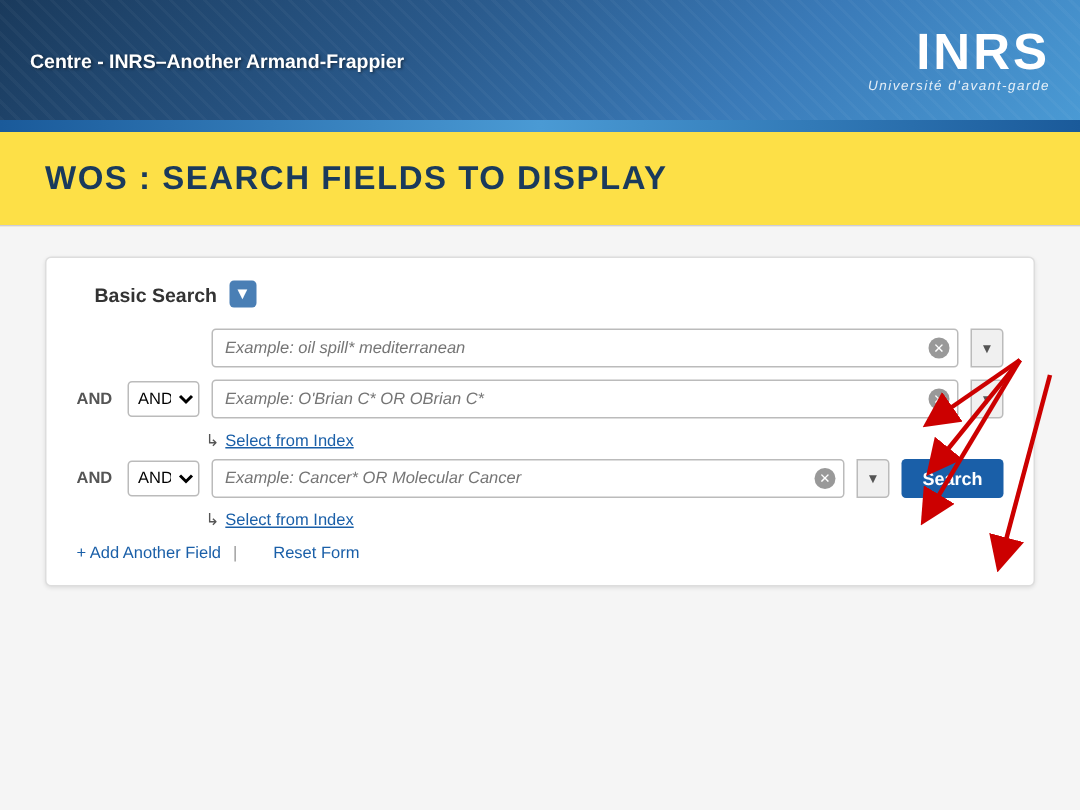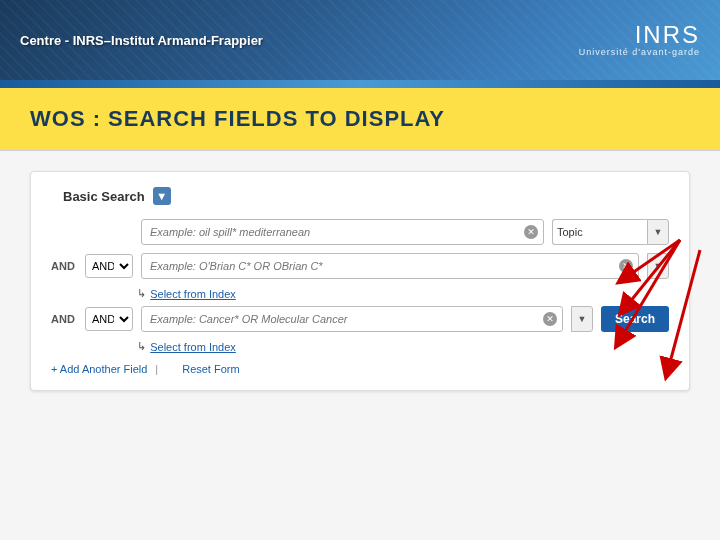--- a/index.html
+++ b/index.html
@@ -42,28 +42,29 @@
       font-weight: bold;
       z-index: 1;
       text-shadow: 1px 1px 2px rgba(0,0,0,0.5);
     }
     .header-right {
       z-index: 1;
       text-align: right;
     }
     .inrs-logo {
       color: white;
-      font-size: 24px;
-      font-weight: 400;
+      font-size: 34px;
+      font-weight: 700;
       letter-spacing: 2px;
       line-height: 1;
     }
     .inrs-tagline {
       color: rgba(255,255,255,0.85);
       font-size: 9px;
+      font-style: italic;
       letter-spacing: 1px;
     }
 
     
     .blue-stripe {
       width: 100%;
       height: 8px;
       background: linear-gradient(90deg, #1a5a9a, #4a9ad4, #1a5a9a);
     }
 
@@ -281,21 +282,21 @@
       width: 720px;
       height: 540px;
       pointer-events: none;
       z-index: 10;
     }
   </style>
 </head>
 <body>
 
 <div class="header">
-  <div class="header-left">Centre - INRS–Institut Armand-Frappier</div>
+  <div class="header-left">Centre - INRS–Another Armand-Frappier</div>
   <div class="header-right">
     <div class="inrs-logo">INRS</div>
     <div class="inrs-tagline">Université d'avant-garde</div>
   </div>
 </div>
 
 <div class="blue-stripe"></div>
 
 <div class="title-section">
   <h1>WOS : SEARCH FIELDS TO DISPLAY</h1>
@@ -309,23 +310,20 @@
       <div class="panel-toggle">▼</div>
     </div>
 
     <div class="search-row">
       <div class="first-row-spacer"></div>
       <div class="search-input-wrap">
         <input class="search-input" type="text" placeholder="Example: oil spill* mediterranean" style="">
         <div class="clear-btn">✕</div>
       </div>
       <div class="combined-field">
-        <select class="field-select-no-right-border">
-          <option>Topic</option>
-        </select>
         <div class="field-caret">▼</div>
       </div>
     </div>
 
     <div class="search-row">
       <div class="row-connector">
         <span class="connector-label">AND</span>
         <select class="connector-select">
           <option>AND</option>
           <option>OR</option>

